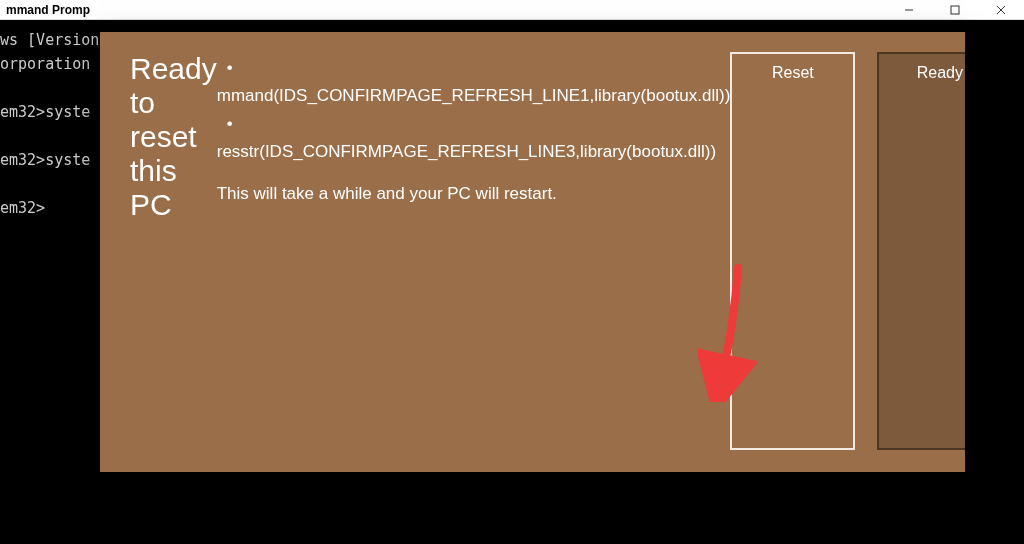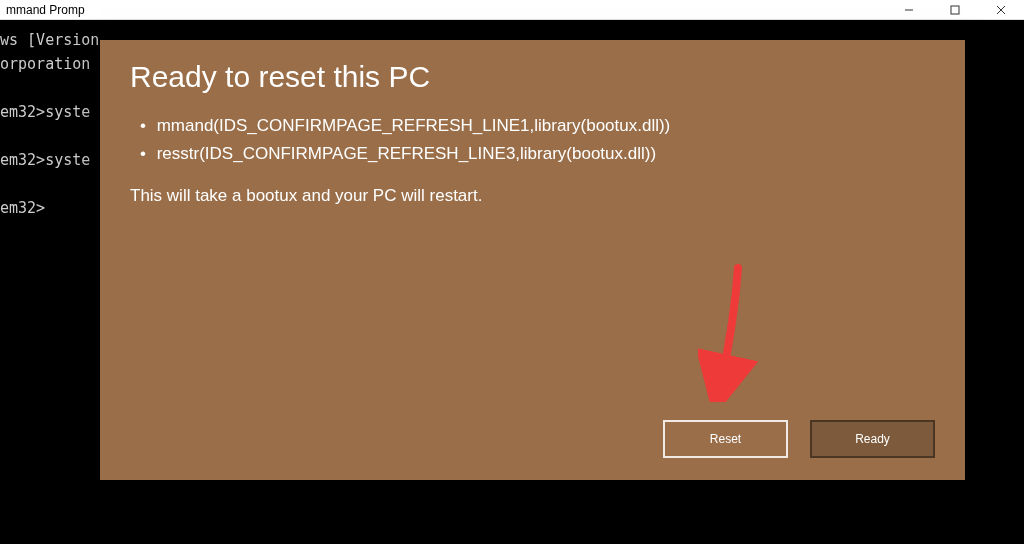--- a/index.html
+++ b/index.html
@@ -14,20 +14,21 @@
     .titlebar {
       position: absolute;
       top: 0; left: 0; right: 0;
       height: 20px;
       background: #fff;
       color: #000;
       font-size: 12px;
       display: flex;
       align-items: center;
       border-bottom: 1px solid #ddd;
+      font-weight: bold;
     }
     .titlebar-text {
       padding-left: 6px;
       flex: 1;
       overflow: hidden;
       white-space: nowrap;
     }
     .titlebar-buttons {
       display: flex;
       height: 100%;
@@ -56,22 +57,21 @@
       position: absolute;
       left: 100px;
       top: 32px;
       width: 865px;
       height: 440px;
       background: #996e49;
       color: #fff;
       padding: 20px 30px 22px 30px;
       box-shadow: 0 4px 24px rgba(0,0,0,0.5);
       display: flex;
-      flex-direction: column;
-      margin-top: 8px;
+      flex-direction: row;
     }
     .modal h1 {
       font-weight: 300;
       font-size: 30px;
       margin-bottom: 16px;
     }
     .modal-body {
       font-size: 17px;
       font-weight: 300;
       line-height: 1.65;
@@ -86,21 +86,21 @@
       margin: 0 6px 0 10px;
     }
     .modal-footer {
       display: flex;
       justify-content: flex-end;
       gap: 22px;
     }
     .btn {
       min-width: 125px;
       padding: 10px 18px;
-      font-size: 12px;
+      font-size: 16px;
       color: #fff;
       text-align: center;
       cursor: pointer;
       border: 2px solid rgba(255,255,255,0.85);
       background: transparent;
     }
     .btn.secondary {
       border-color: rgba(0,0,0,0.4);
       background: rgba(0,0,0,0.18);
     }
@@ -145,21 +145,21 @@
 
 em32&gt;</div>
 
 <div class="modal">
   <h1>Ready to reset this PC</h1>
   <div class="modal-body">
     <ul class="bullets">
       <li>mmand(IDS_CONFIRMPAGE_REFRESH_LINE1,library(bootux.dll))</li>
       <li>resstr(IDS_CONFIRMPAGE_REFRESH_LINE3,library(bootux.dll))</li>
     </ul>
-    <div>This will take a bootux and your PC will restart.</div>
+    <div>This will take a while and your PC will restart.</div>
   </div>
   <div class="modal-footer">
     <div class="btn">Reset</div>
     <div class="btn secondary">Ready</div>
   </div>
 </div>
 
 <svg class="arrow" width="60" height="140">
   <defs>
     <marker id="ah" markerWidth="8" markerHeight="8" refX="3" refY="4" orient="auto">

